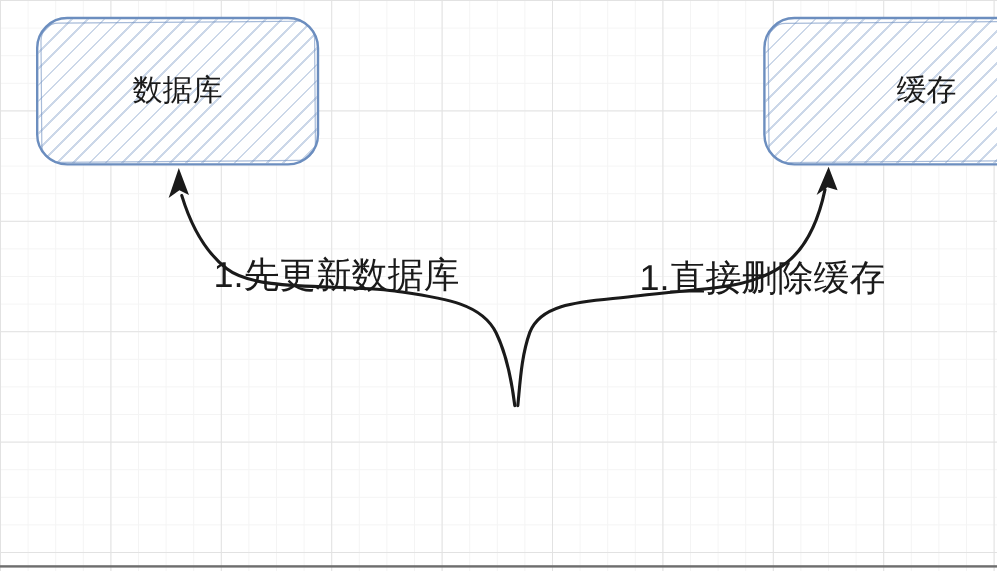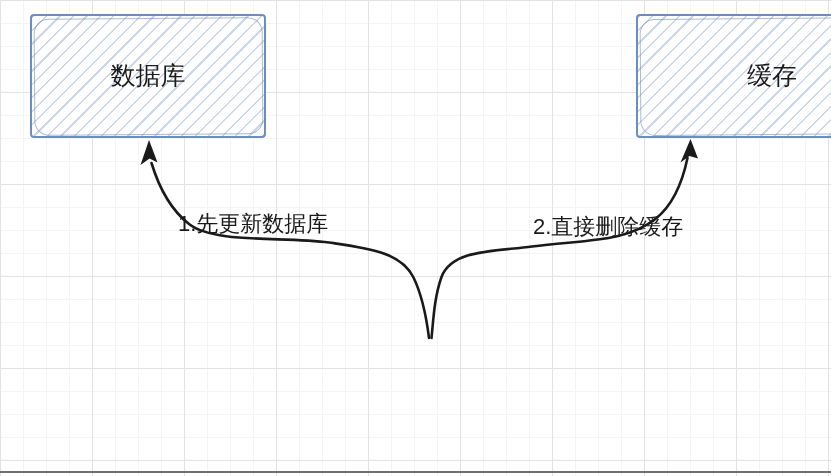--- a/index.html
+++ b/index.html
@@ -19,21 +19,21 @@
       linear-gradient(180deg, var(--grid-major, #e2e2e2) 1px, transparent 1px),
       linear-gradient(90deg,  var(--grid-minor, #f4f4f4) 1px, transparent 1px),
       linear-gradient(180deg, var(--grid-minor, #f4f4f4) 1px, transparent 1px);
     background-size: 92px 92px, 92px 92px, 23px 23px, 23px 23px;
   }
 
   
   .node {
     position: absolute;
     box-sizing: border-box;
-    border-radius: 4px;
+    border-radius: 26px;
     background-color: #ffffff;
     display: flex;
     align-items: center;
     justify-content: center;
     z-index: 1;
   }
   .node::after {           
     content: "";
     position: absolute;
     inset: 1.5px;
@@ -90,21 +90,21 @@
     stroke-linecap: round;
     pointer-events: stroke;
   }
   .arrowhead {
     fill: var(--edge-stroke, #1a1a1a);
     stroke: none;
   }
   .edge-label {
     position: absolute;
     z-index: 3;
-    font-size: 22px;
+    font-size: 30px;
     color: var(--label-color, #1a1a1a);
     white-space: nowrap;
     user-select: none;
   }
   #edge-label-update-db    { left: 178px; top: 209px; }
   #edge-label-delete-cache { left: 533px; top: 212px; }
 
   
   .bottom-line {
     position: absolute;
@@ -144,16 +144,16 @@
                C 433.5 318 434.5 296.5 441.5 277
                C 452 249.5 494 251.5 532 246.5
                C 586 239.5 626 242.5 656 218.5
                C 674.5 203.5 683.5 177 687.5 158"></path>
       <polygon class="arrowhead" points="690.5,139 680.5,162.5 689.5,156 698,158.5"></polygon>
     </g>
   </svg>
 
   <div class="edge-label" id="edge-label-update-db">1.先更新数据库</div>
 
-  <div class="edge-label" id="edge-label-delete-cache">2.直接删除缓存</div>
+  <div class="edge-label" id="edge-label-delete-cache">1.直接删除缓存</div>
 
   <div class="bottom-line"></div>
 </div>
 
 </body></html>

